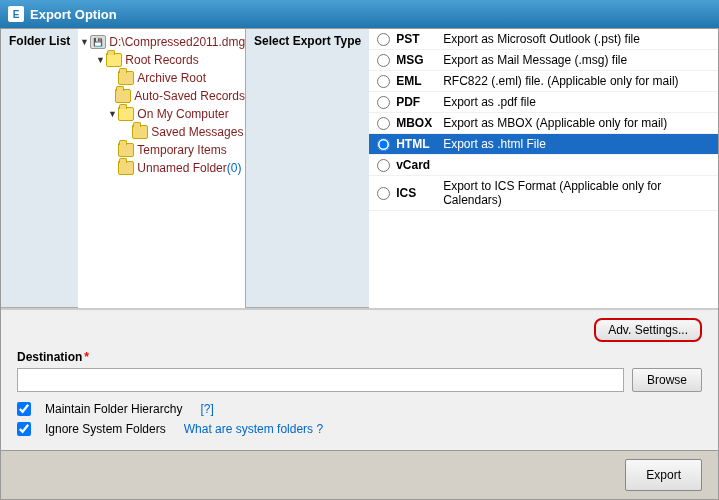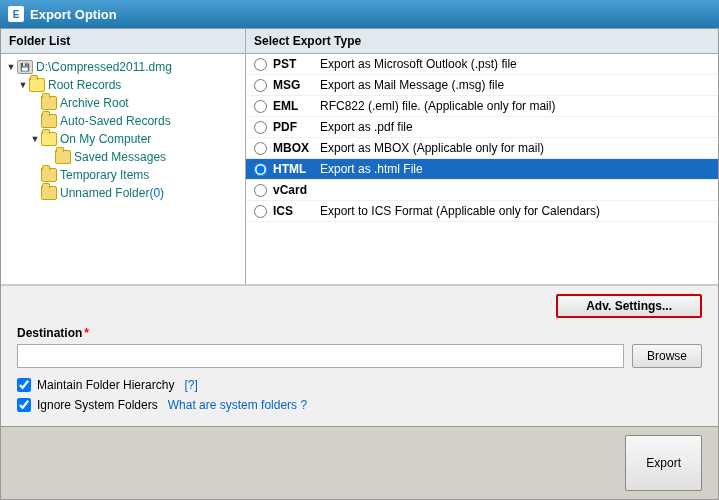--- a/index.html
+++ b/index.html
@@ -44,21 +44,21 @@
       display: flex;
       flex: 1;
       border-bottom: 1px solid #ccc;
     }
     
     .folder-panel {
       width: 245px;
       border-right: 1px solid #aaa;
       background: white;
       display: flex;
-      flex-direction: column;
+      flex-direction: row;
     }
     .panel-header {
       background: #e0e8f0;
       padding: 5px 8px;
       font-weight: bold;
       font-size: 12px;
       border-bottom: 1px solid #aaa;
       color: #000;
     }
     .tree-container {
@@ -110,21 +110,21 @@
       background: #f5d87a;
       border: 1px solid #c8a800;
       border-bottom: none;
       border-radius: 2px 2px 0 0;
     }
     .tree-folder-icon-open {
       background: #ffe87a;
     }
     .tree-label {
       font-size: 12px;
-      color: #0f766e;
+      color: #7f1d1d;
     }
     .tree-label-blue {
       color: #0066cc;
     }
     
     .drive-icon {
       width: 16px;
       height: 14px;
       background: #ddd;
       border: 1px solid #999;
@@ -134,21 +134,21 @@
       justify-content: center;
       margin-right: 3px;
       font-size: 8px;
       flex-shrink: 0;
     }
     
     .export-panel {
       flex: 1;
       background: white;
       display: flex;
-      flex-direction: column;
+      flex-direction: row;
       padding: 0;
       justify-content: flex-end;
     }
     .panel-header-right {
       background: #e0e8f0;
       padding: 5px 8px;
       font-weight: bold;
       font-size: 12px;
       border-bottom: 1px solid #aaa;
       color: #000;
@@ -206,26 +206,25 @@
       border-top: 1px solid #ccc;
     }
     .adv-settings-row {
       display: flex;
       justify-content: flex-end;
       margin-bottom: 8px;
     }
     .adv-btn {
       background: linear-gradient(to bottom, #f8f8f8, #e0e0e0);
       border: 2px solid #cc0000;
-      padding: 3px 28px;
+      padding: 3px 12px;
       cursor: pointer;
       font-size: 12px;
       color: #000;
-      border-radius: 2px;
-      font-weight: bold;
+      border-radius: 8px;
     }
     .destination-label {
       font-size: 12px;
       font-weight: bold;
       margin-bottom: 4px;
       color: #000;
     }
     .destination-label span.required {
       color: red;
       margin-left: 2px;
@@ -248,21 +247,21 @@
       border: 1px solid #999;
       padding: 3px 14px;
       cursor: pointer;
       font-size: 12px;
       border-radius: 2px;
     }
     .checkbox-row {
       display: flex;
       align-items: flex-end;
       margin-bottom: 6px;
-      gap: 6px;
+      gap: 14px;
     }
     .checkbox-row input[type="checkbox"] {
       width: 14px;
       height: 14px;
     }
     .checkbox-label {
       font-size: 12px;
       color: #000;
     }
     .help-link {
@@ -276,21 +275,21 @@
       background: #d4d0c8;
       padding: 8px 16px;
       display: flex;
       justify-content: flex-end;
       gap: 8px;
       border-top: 1px solid #999;
     }
     .footer-btn {
       background: linear-gradient(to bottom, #f8f8f8, #e0e0e0);
       border: 1px solid #888;
-      padding: 20px 20px;
+      padding: 8px 20px;
       cursor: pointer;
       font-size: 12px;
       border-radius: 2px;
       min-width: 70px;
     }
   </style>
 </head>
 <body>
 
 <div class="title-bar">

